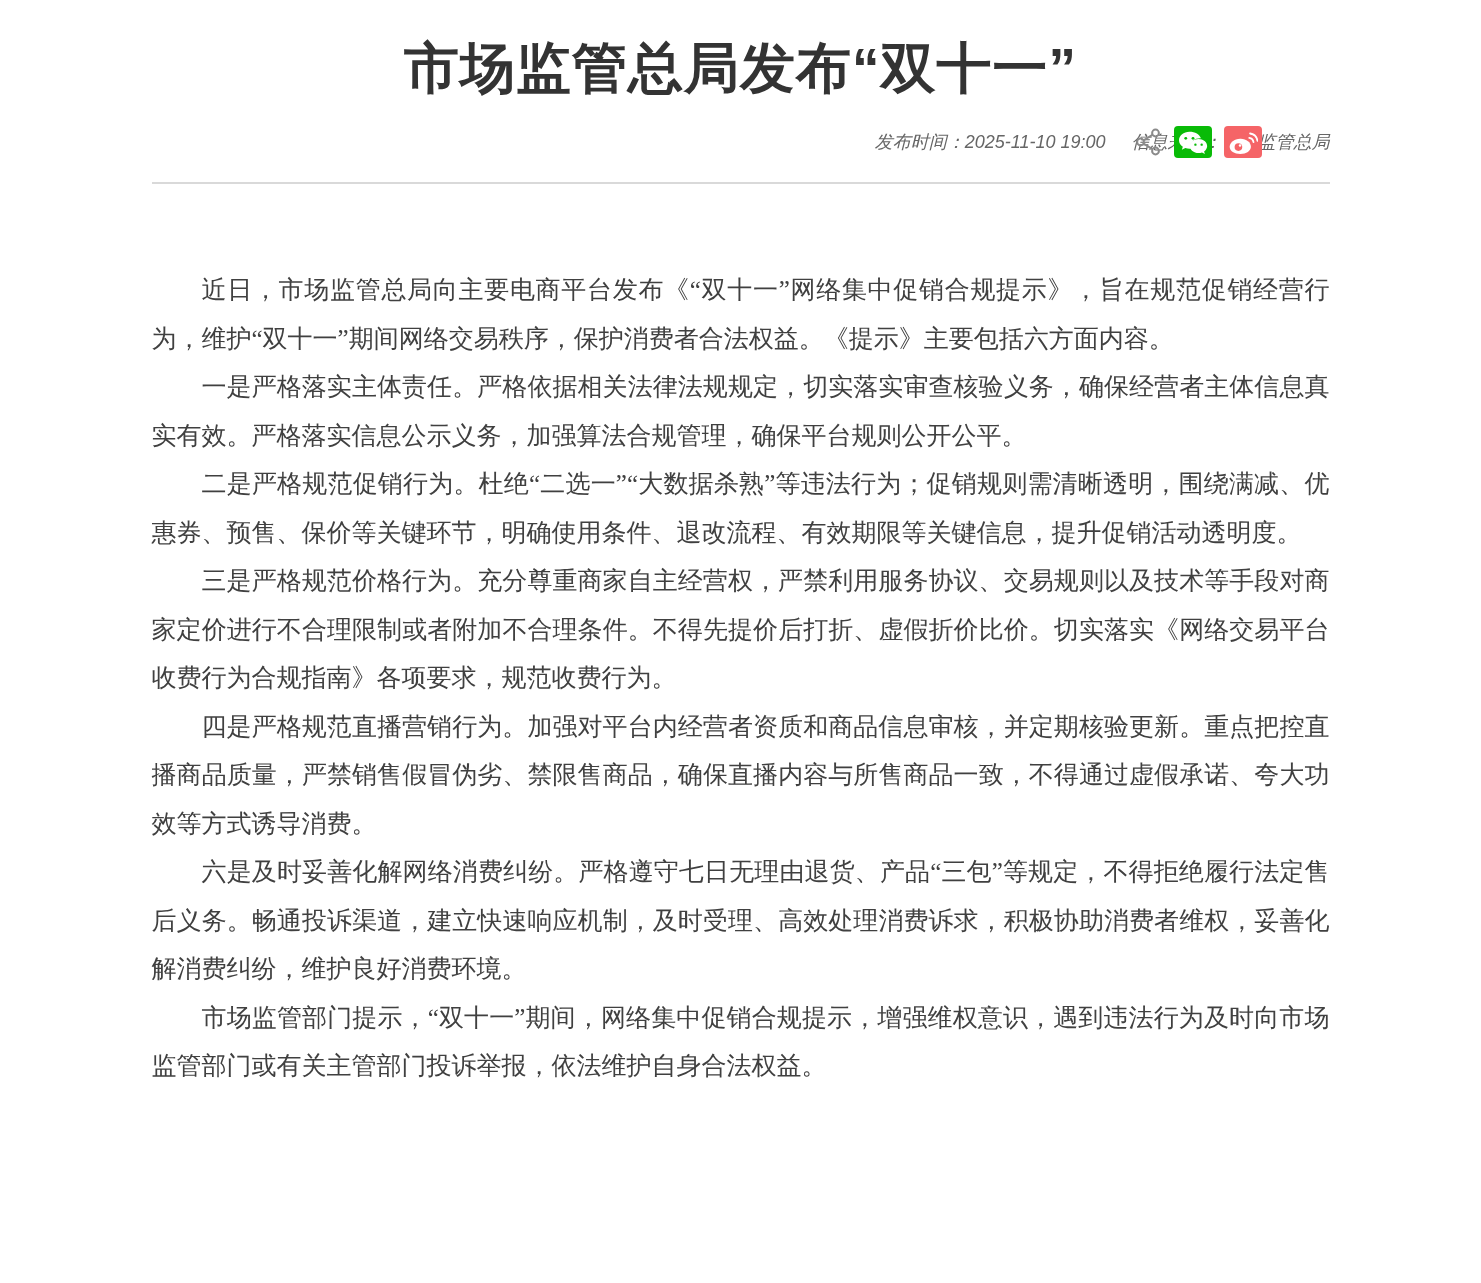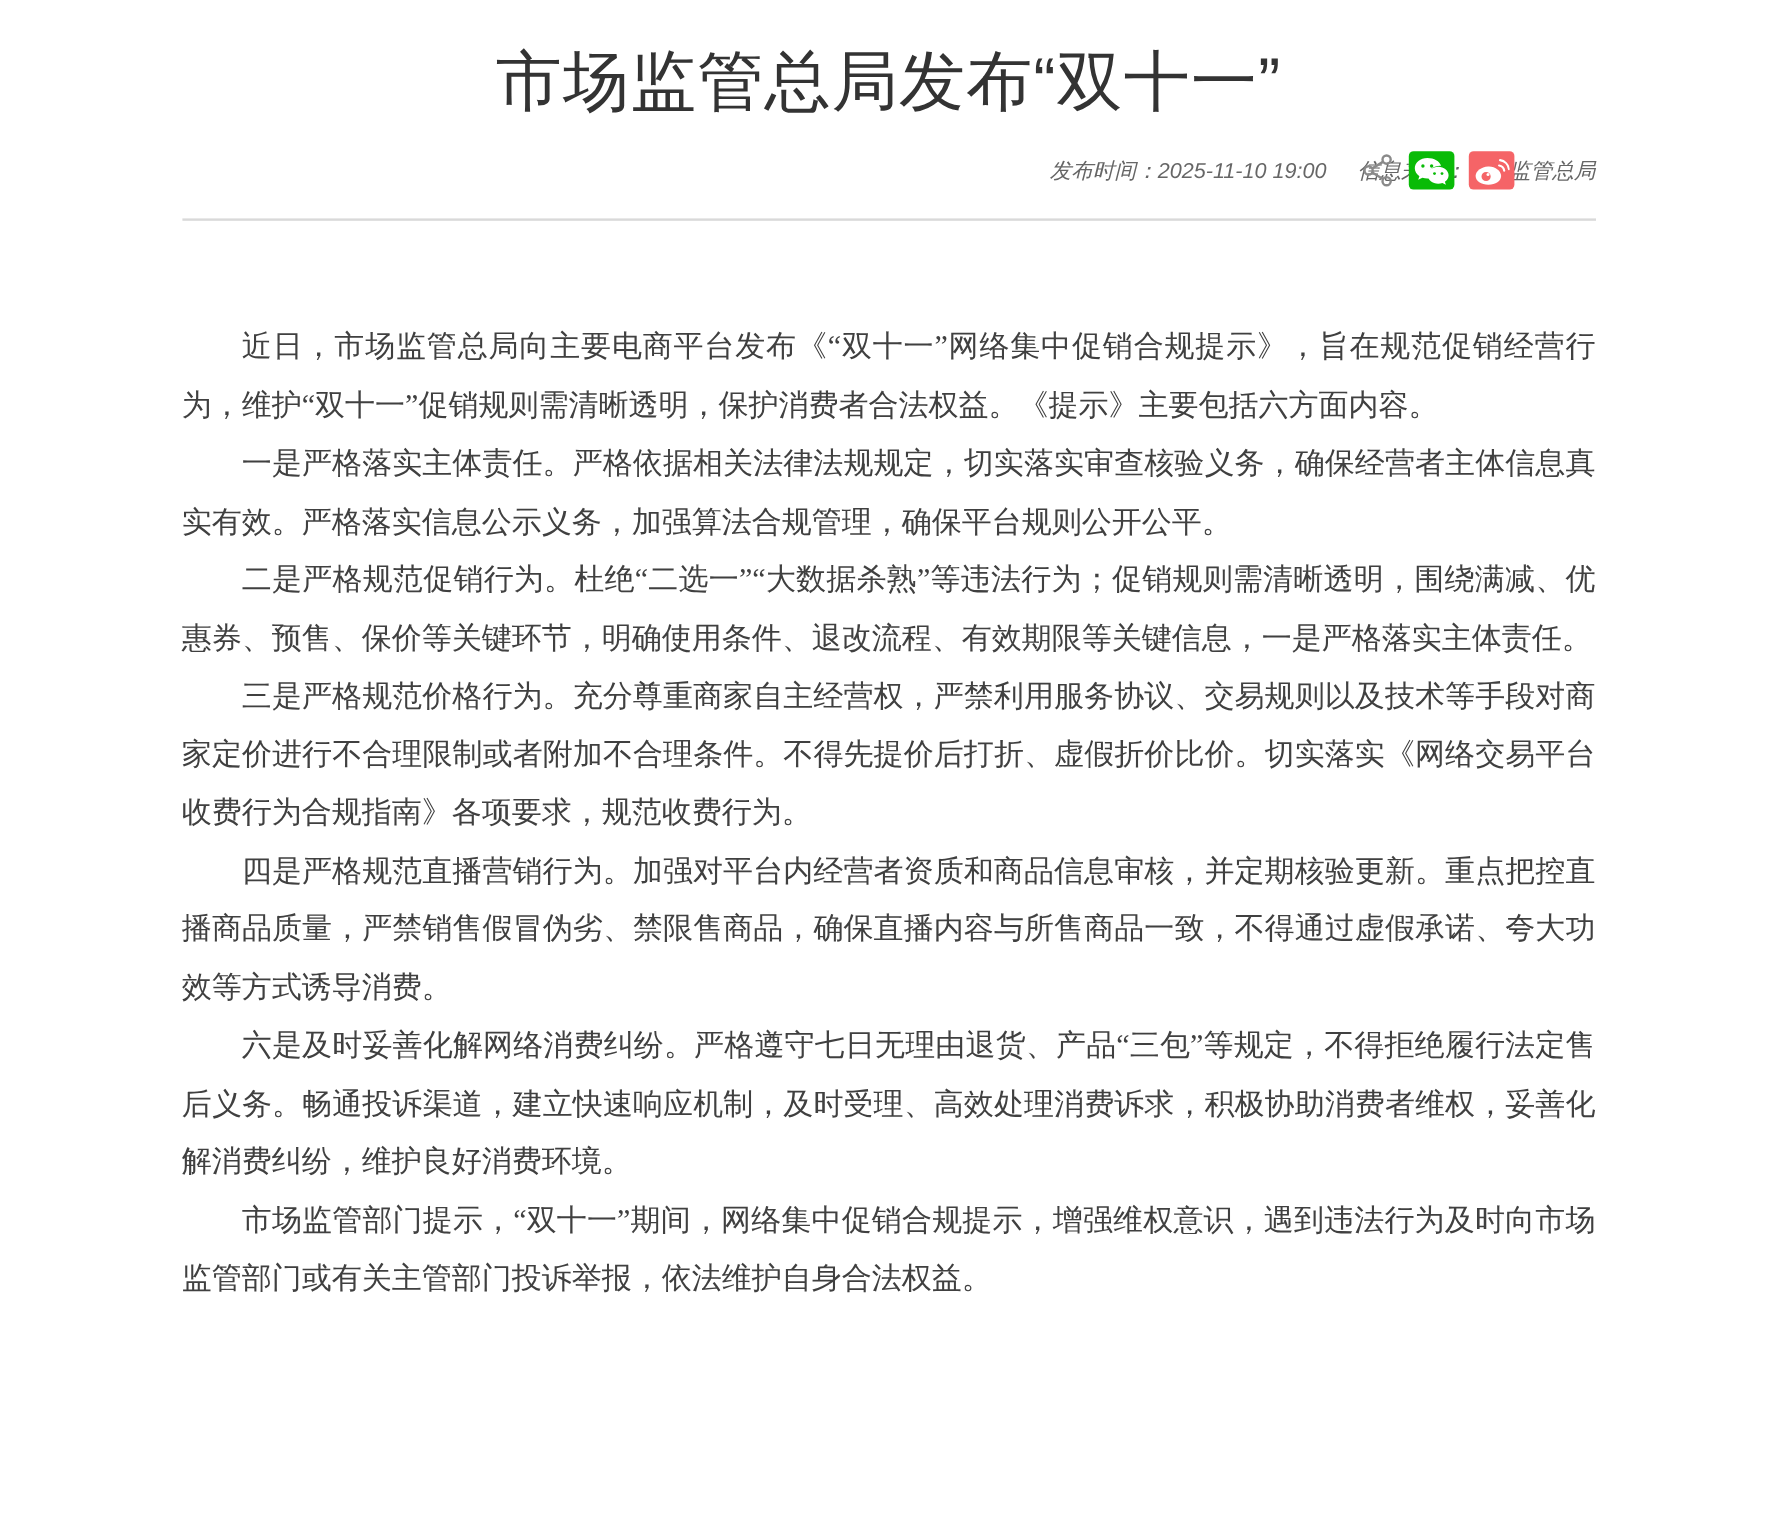--- a/index.html
+++ b/index.html
@@ -17,21 +17,21 @@
   .container {
     width: 1178px;
     margin: 0 auto;
     position: relative;
   }
   .title {
     margin: 30px 0 0 0;
     text-align: center;
     font-size: 55px;
     line-height: 76px;
-    font-weight: normal;
+    font-weight: bold;
     color: #333333;
     font-family: "Liberation Sans", "DejaVu Sans", sans-serif;
     letter-spacing: 1px;
   }
   .title .title-line { display: block; }
   .meta-row {
     position: relative;
     margin-top: 18px;
     height: 36px;
   }
@@ -134,22 +134,22 @@
           <circle cx="12.5" cy="20.5" r="5.6" fill="none" stroke="#ffffff" stroke-width="2"></circle>
           <circle cx="14.4" cy="18.6" r="1.5" fill="#ffffff"></circle>
         </svg>
       </a>
     </div>
   </div>
 
   <hr class="divider">
 
   <div class="article-body">
-    <p>近日，市场监管总局向主要电商平台发布《“双十一”网络集中促销合规提示》，旨在规范促销经营行为，维护“双十一”促销规则需清晰透明，保护消费者合法权益。《提示》主要包括六方面内容。</p>
+    <p>近日，市场监管总局向主要电商平台发布《“双十一”网络集中促销合规提示》，旨在规范促销经营行为，维护“双十一”期间网络交易秩序，保护消费者合法权益。《提示》主要包括六方面内容。</p>
     <p>一是严格落实主体责任。严格依据相关法律法规规定，切实落实审查核验义务，确保经营者主体信息真实有效。严格落实信息公示义务，加强算法合规管理，确保平台规则公开公平。</p>
-    <p>二是严格规范促销行为。杜绝“二选一”“大数据杀熟”等违法行为；促销规则需清晰透明，围绕满减、优惠券、预售、保价等关键环节，明确使用条件、退改流程、有效期限等关键信息，一是严格落实主体责任。</p>
+    <p>二是严格规范促销行为。杜绝“二选一”“大数据杀熟”等违法行为；促销规则需清晰透明，围绕满减、优惠券、预售、保价等关键环节，明确使用条件、退改流程、有效期限等关键信息，提升促销活动透明度。</p>
     <p>三是严格规范价格行为。充分尊重商家自主经营权，严禁利用服务协议、交易规则以及技术等手段对商家定价进行不合理限制或者附加不合理条件。不得先提价后打折、虚假折价比价。切实落实《网络交易平台收费行为合规指南》各项要求，规范收费行为。</p>
     <p>四是严格规范直播营销行为。加强对平台内经营者资质和商品信息审核，并定期核验更新。重点把控直播商品质量，严禁销售假冒伪劣、禁限售商品，确保直播内容与所售商品一致，不得通过虚假承诺、夸大功效等方式诱导消费。</p>
     <p>六是及时妥善化解网络消费纠纷。严格遵守七日无理由退货、产品“三包”等规定，不得拒绝履行法定售后义务。畅通投诉渠道，建立快速响应机制，及时受理、高效处理消费诉求，积极协助消费者维权，妥善化解消费纠纷，维护良好消费环境。</p>
     <p>市场监管部门提示，“双十一”期间，网络集中促销合规提示，增强维权意识，遇到违法行为及时向市场监管部门或有关主管部门投诉举报，依法维护自身合法权益。</p>
   </div>
 
 </div>
 
 </body></html>

